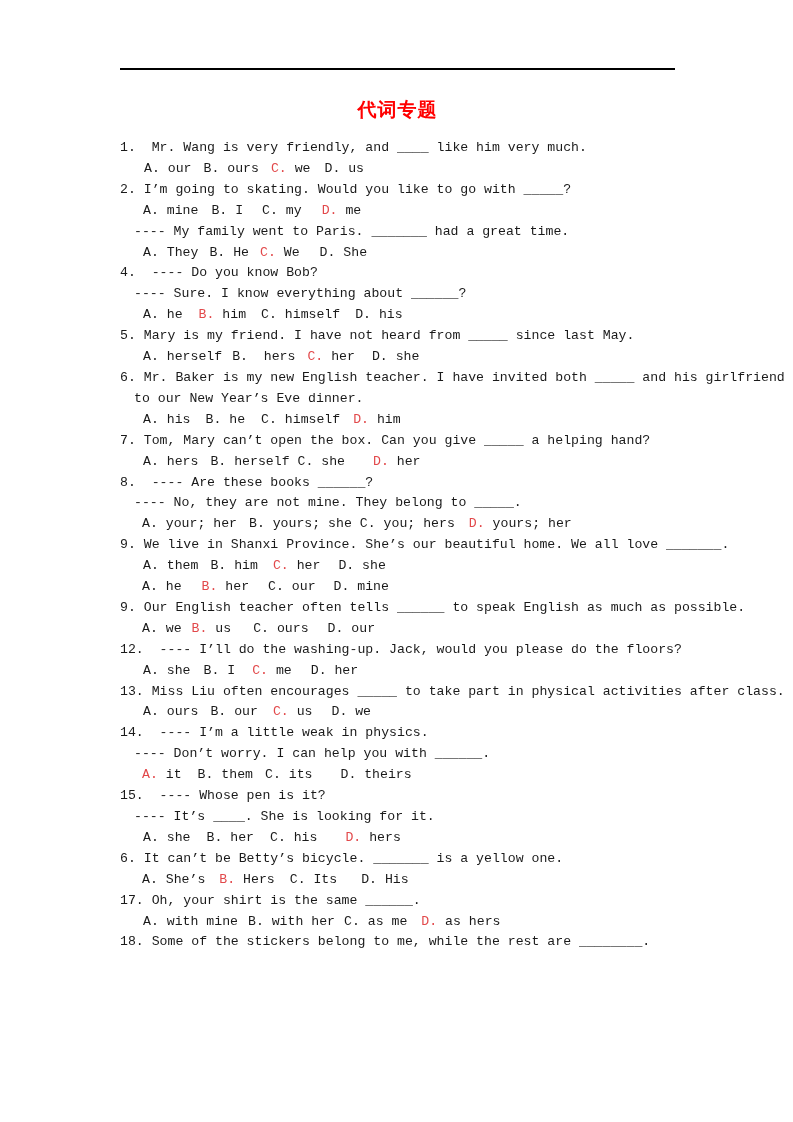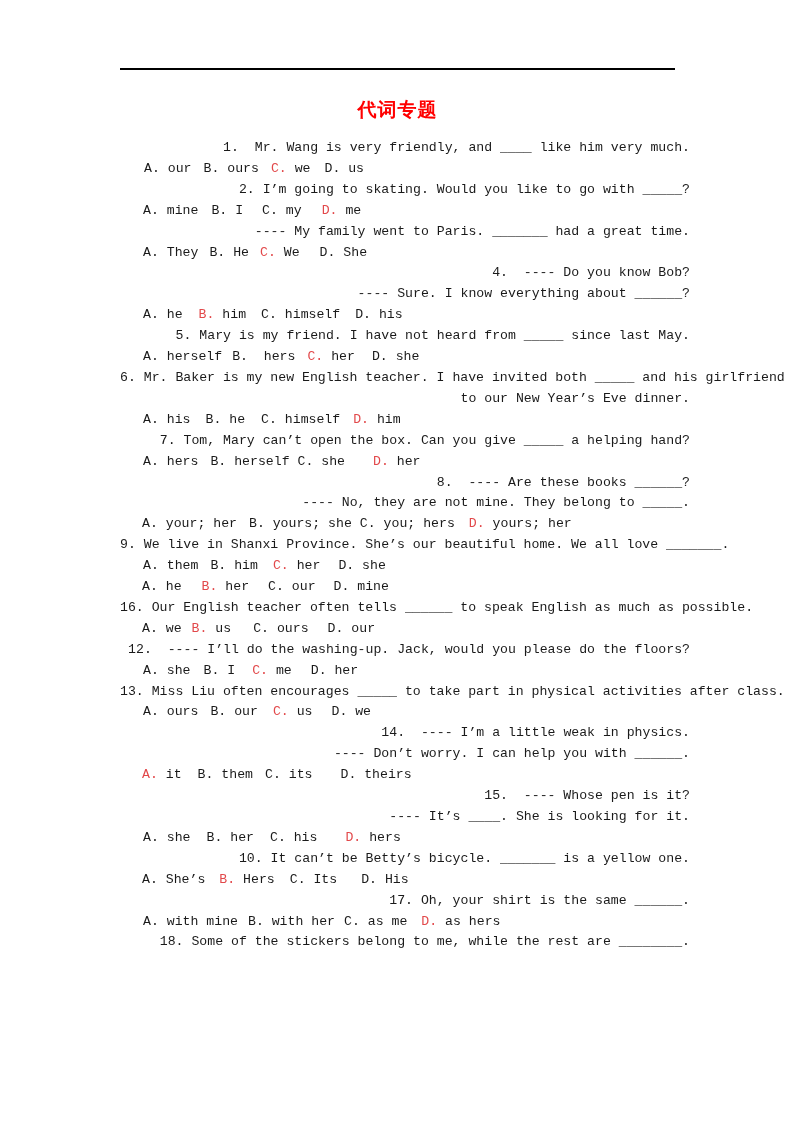--- a/index.html
+++ b/index.html
@@ -46,21 +46,20 @@
   }
   .q-block {
     margin: 0;
     padding: 0;
   }
   .q-line {
     font-size: 13.2px;
     line-height: 20.9px;
     white-space: pre;
     letter-spacing: 0px;
-    text-align: right;
   }
   .q-line.cont {
     padding-left: 14px;
   }
   .opt-line {
     font-size: 13.2px;
     line-height: 20.9px;
     white-space: pre;
     padding-left: 14px;
   }
@@ -121,21 +120,21 @@
         <div class="opt-line"><span class="opt" style="padding-left: 8px;"><span class="mark">A.</span><span class="text"> your; her</span></span><span class="opt" style="padding-left: 12px;"><span class="mark">B.</span><span class="text"> yours; she</span></span><span class="opt" style="padding-left: 8px;"><span class="mark">C.</span><span class="text"> you; hers</span></span><span class="opt answer" style="padding-left: 14px;"><span class="mark">D.</span><span class="text"> yours; her</span></span></div>
       </div>
       <div class="q-block">
         <div class="q-line">9. We live in Shanxi Province. She’s our beautiful home. We all love _______.</div>
         <div class="opt-line"><span class="opt" style="padding-left: 9px;"><span class="mark">A.</span><span class="text"> them</span></span><span class="opt" style="padding-left: 12px;"><span class="mark">B.</span><span class="text"> him</span></span><span class="opt answer" style="padding-left: 15px;"><span class="mark">C.</span><span class="text"> her</span></span><span class="opt" style="padding-left: 18px;"><span class="mark">D.</span><span class="text"> she</span></span></div>
       </div>
       <div class="q-block">
         <div class="opt-line"><span class="opt" style="padding-left: 8px;"><span class="mark">A.</span><span class="text"> he</span></span><span class="opt answer" style="padding-left: 20px;"><span class="mark">B.</span><span class="text"> her</span></span><span class="opt" style="padding-left: 19px;"><span class="mark">C.</span><span class="text"> our</span></span><span class="opt" style="padding-left: 18px;"><span class="mark">D.</span><span class="text"> mine</span></span></div>
       </div>
       <div class="q-block">
-        <div class="q-line">16. Our English teacher often tells ______ to speak English as much as possible.</div>
+        <div class="q-line">9. Our English teacher often tells ______ to speak English as much as possible.</div>
         <div class="opt-line"><span class="opt" style="padding-left: 8px;"><span class="mark">A.</span><span class="text"> we</span></span><span class="opt answer" style="padding-left: 10px;"><span class="mark">B.</span><span class="text"> us</span></span><span class="opt" style="padding-left: 22px;"><span class="mark">C.</span><span class="text"> ours</span></span><span class="opt" style="padding-left: 19px;"><span class="mark">D.</span><span class="text"> our</span></span></div>
       </div>
       <div class="q-block">
         <div class="q-line">12.  ---- I’ll do the washing-up. Jack, would you please do the floors?</div>
         <div class="opt-line"><span class="opt" style="padding-left: 9px;"><span class="mark">A.</span><span class="text"> she</span></span><span class="opt" style="padding-left: 13px;"><span class="mark">B.</span><span class="text"> I</span></span><span class="opt answer" style="padding-left: 17px;"><span class="mark">C.</span><span class="text"> me</span></span><span class="opt" style="padding-left: 19px;"><span class="mark">D.</span><span class="text"> her</span></span></div>
       </div>
       <div class="q-block">
         <div class="q-line">13. Miss Liu often encourages _____ to take part in physical activities after class.</div>
         <div class="opt-line"><span class="opt" style="padding-left: 9px;"><span class="mark">A.</span><span class="text"> ours</span></span><span class="opt" style="padding-left: 12px;"><span class="mark">B.</span><span class="text"> our</span></span><span class="opt answer" style="padding-left: 15px;"><span class="mark">C.</span><span class="text"> us</span></span><span class="opt" style="padding-left: 19px;"><span class="mark">D.</span><span class="text"> we</span></span></div>
       </div>
@@ -143,21 +142,21 @@
         <div class="q-line">14.  ---- I’m a little weak in physics.</div>
         <div class="q-line cont">---- Don’t worry. I can help you with ______.</div>
         <div class="opt-line"><span class="opt answer" style="padding-left: 8px;"><span class="mark">A.</span><span class="text"> it</span></span><span class="opt" style="padding-left: 16px;"><span class="mark">B.</span><span class="text"> them</span></span><span class="opt" style="padding-left: 12px;"><span class="mark">C.</span><span class="text"> its</span></span><span class="opt" style="padding-left: 28px;"><span class="mark">D.</span><span class="text"> theirs</span></span></div>
       </div>
       <div class="q-block">
         <div class="q-line">15.  ---- Whose pen is it?</div>
         <div class="q-line cont">---- It’s ____. She is looking for it.</div>
         <div class="opt-line"><span class="opt" style="padding-left: 9px;"><span class="mark">A.</span><span class="text"> she</span></span><span class="opt" style="padding-left: 16px;"><span class="mark">B.</span><span class="text"> her</span></span><span class="opt" style="padding-left: 16px;"><span class="mark">C.</span><span class="text"> his</span></span><span class="opt answer" style="padding-left: 28px;"><span class="mark">D.</span><span class="text"> hers</span></span></div>
       </div>
       <div class="q-block">
-        <div class="q-line">10. It can’t be Betty’s bicycle. _______ is a yellow one.</div>
+        <div class="q-line">6. It can’t be Betty’s bicycle. _______ is a yellow one.</div>
         <div class="opt-line"><span class="opt" style="padding-left: 8px;"><span class="mark">A.</span><span class="text"> She’s</span></span><span class="opt answer" style="padding-left: 14px;"><span class="mark">B.</span><span class="text"> Hers</span></span><span class="opt" style="padding-left: 15px;"><span class="mark">C.</span><span class="text"> Its</span></span><span class="opt" style="padding-left: 24px;"><span class="mark">D.</span><span class="text"> His</span></span></div>
       </div>
       <div class="q-block">
         <div class="q-line">17. Oh, your shirt is the same ______.</div>
         <div class="opt-line"><span class="opt" style="padding-left: 9px;"><span class="mark">A.</span><span class="text"> with mine</span></span><span class="opt" style="padding-left: 10px;"><span class="mark">B.</span><span class="text"> with her</span></span><span class="opt" style="padding-left: 9px;"><span class="mark">C.</span><span class="text"> as me</span></span><span class="opt answer" style="padding-left: 14px;"><span class="mark">D.</span><span class="text"> as hers</span></span></div>
       </div>
       <div class="q-block">
         <div class="q-line">18. Some of the stickers belong to me, while the rest are ________.</div>
       </div>
     </div>

